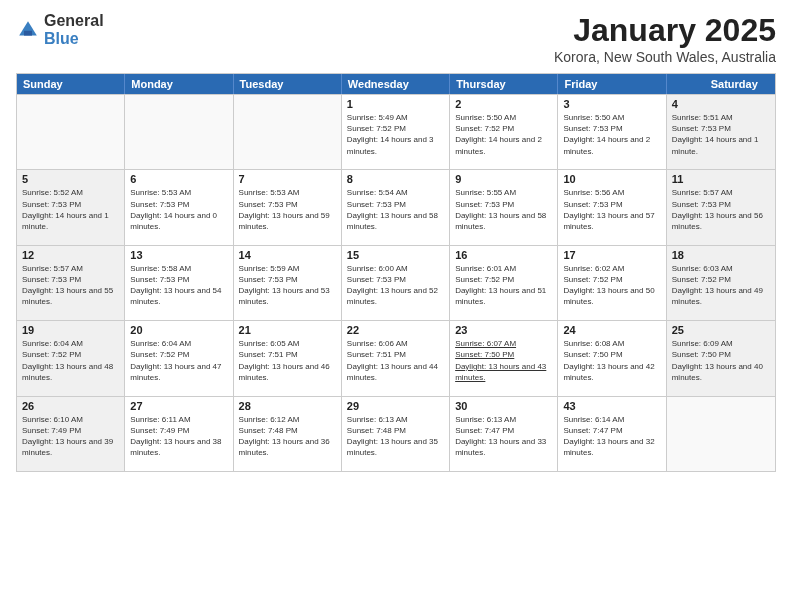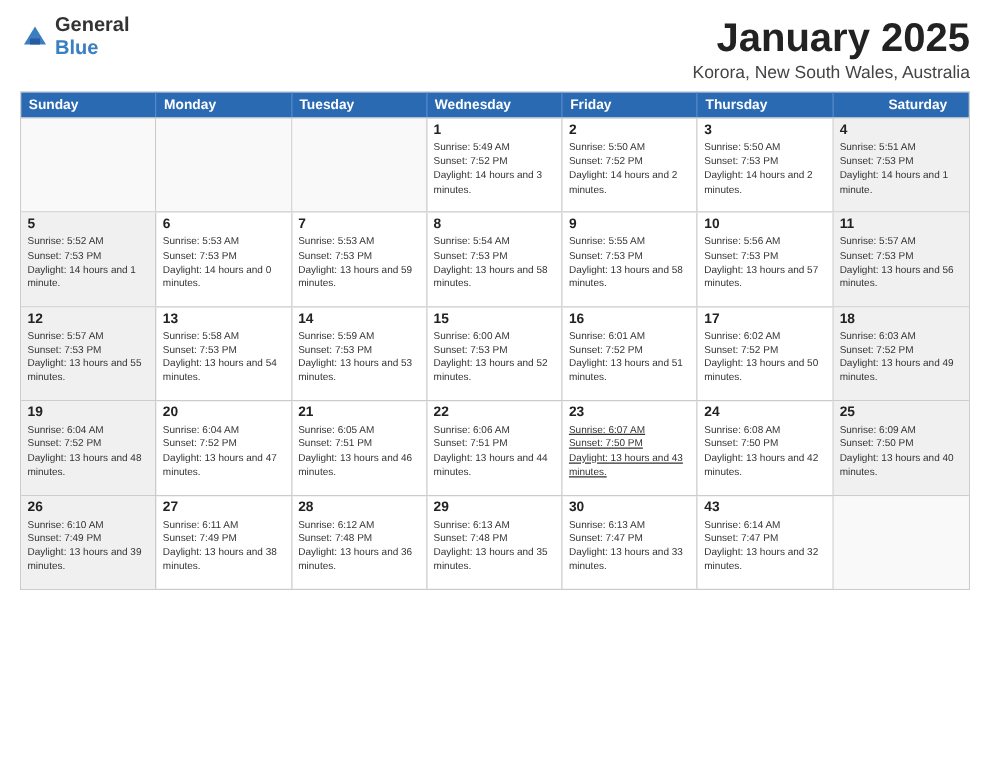--- a/index.html
+++ b/index.html
@@ -134,22 +134,22 @@
       <div class="title-location">Korora, New South Wales, Australia</div>
     </div>
   </div>
 
   <div class="calendar">
     <div class="cal-header">
     <div class="cal-header-cell">Sunday</div>
         <div class="cal-header-cell">Monday</div>
         <div class="cal-header-cell">Tuesday</div>
         <div class="cal-header-cell">Wednesday</div>
+        <div class="cal-header-cell">Thursday</div>
         <div class="cal-header-cell">Friday</div>
-        <div class="cal-header-cell">Thursday</div>
         <div class="cal-header-cell">Saturday</div>
       </div>
     <div class="cal-body">
     <div class="cal-row">
           <div class="cal-cell empty"></div>
           <div class="cal-cell empty"></div>
           <div class="cal-cell empty"></div>
           <div class="cal-cell">
             <div class="day-num">1</div>
             <div class="day-detail" style="white-space: pre-line;">Sunrise: 5:49 AM

